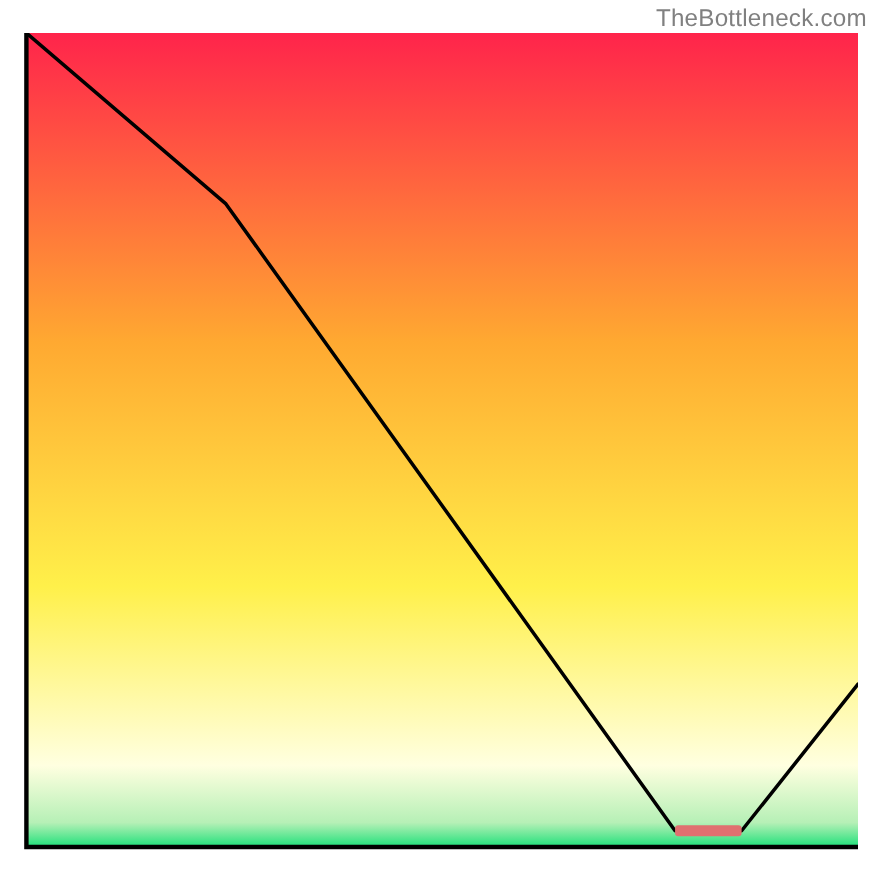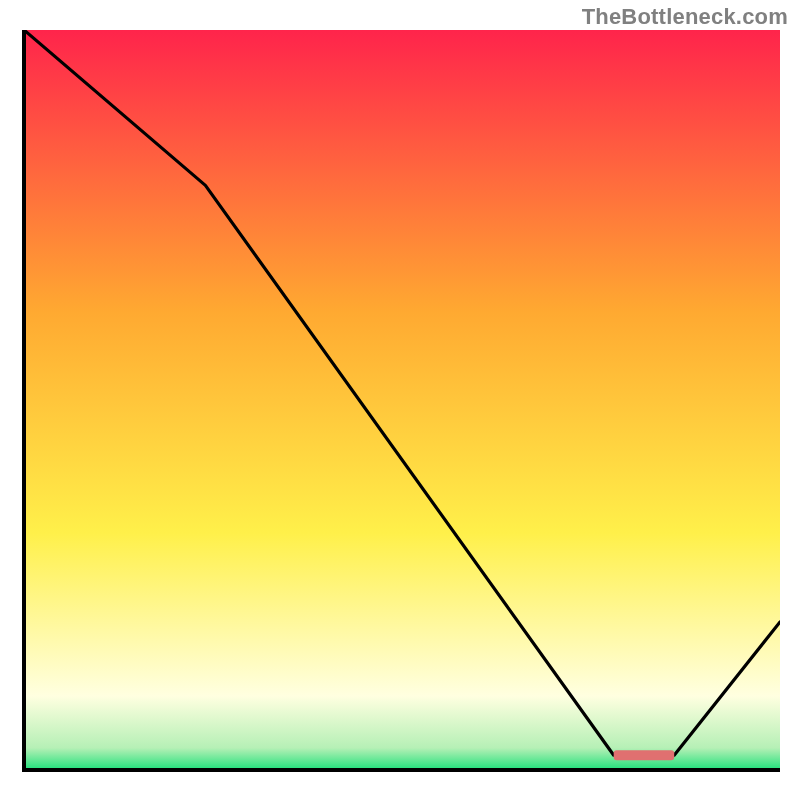--- a/index.html
+++ b/index.html
@@ -14,21 +14,21 @@
   .wrap {
     position: relative;
     width: 800px;
     height: 800px;
   }
   .watermark {
     position: absolute;
     top: 4px;
     right: 12px;
     font-size: 22px;
-    font-weight: 700;
+    font-weight: 400;
     color: #808080;
     letter-spacing: 0.2px;
   }
   svg.chart {
     position: absolute;
     left: 0;
     top: 0;
     width: 800px;
     height: 800px;
     display: block;

